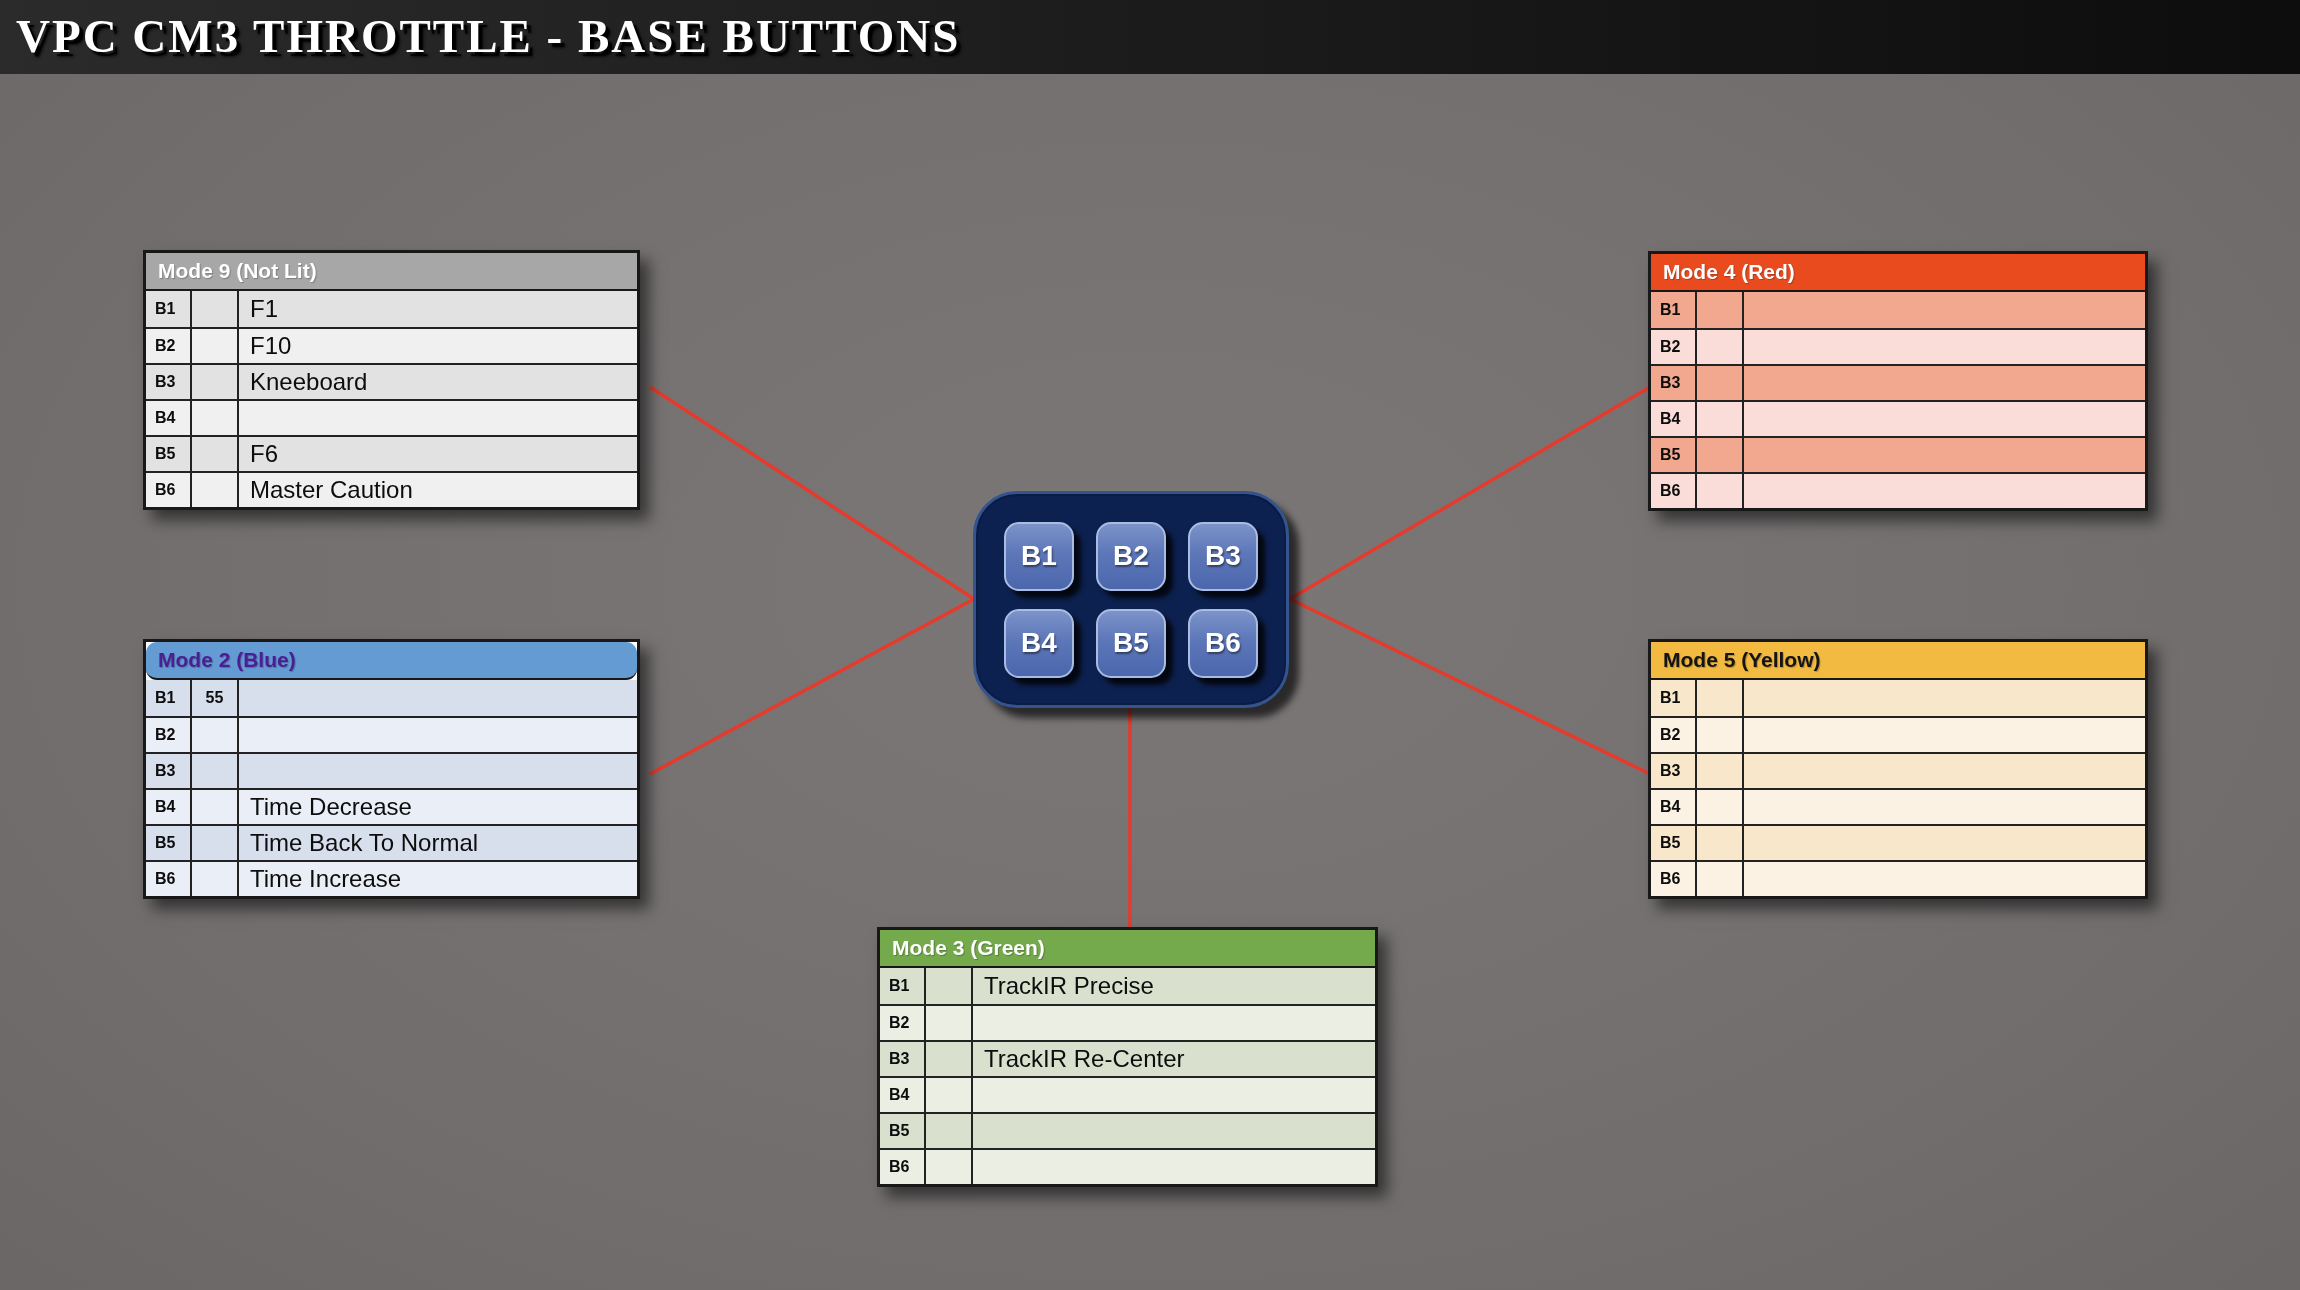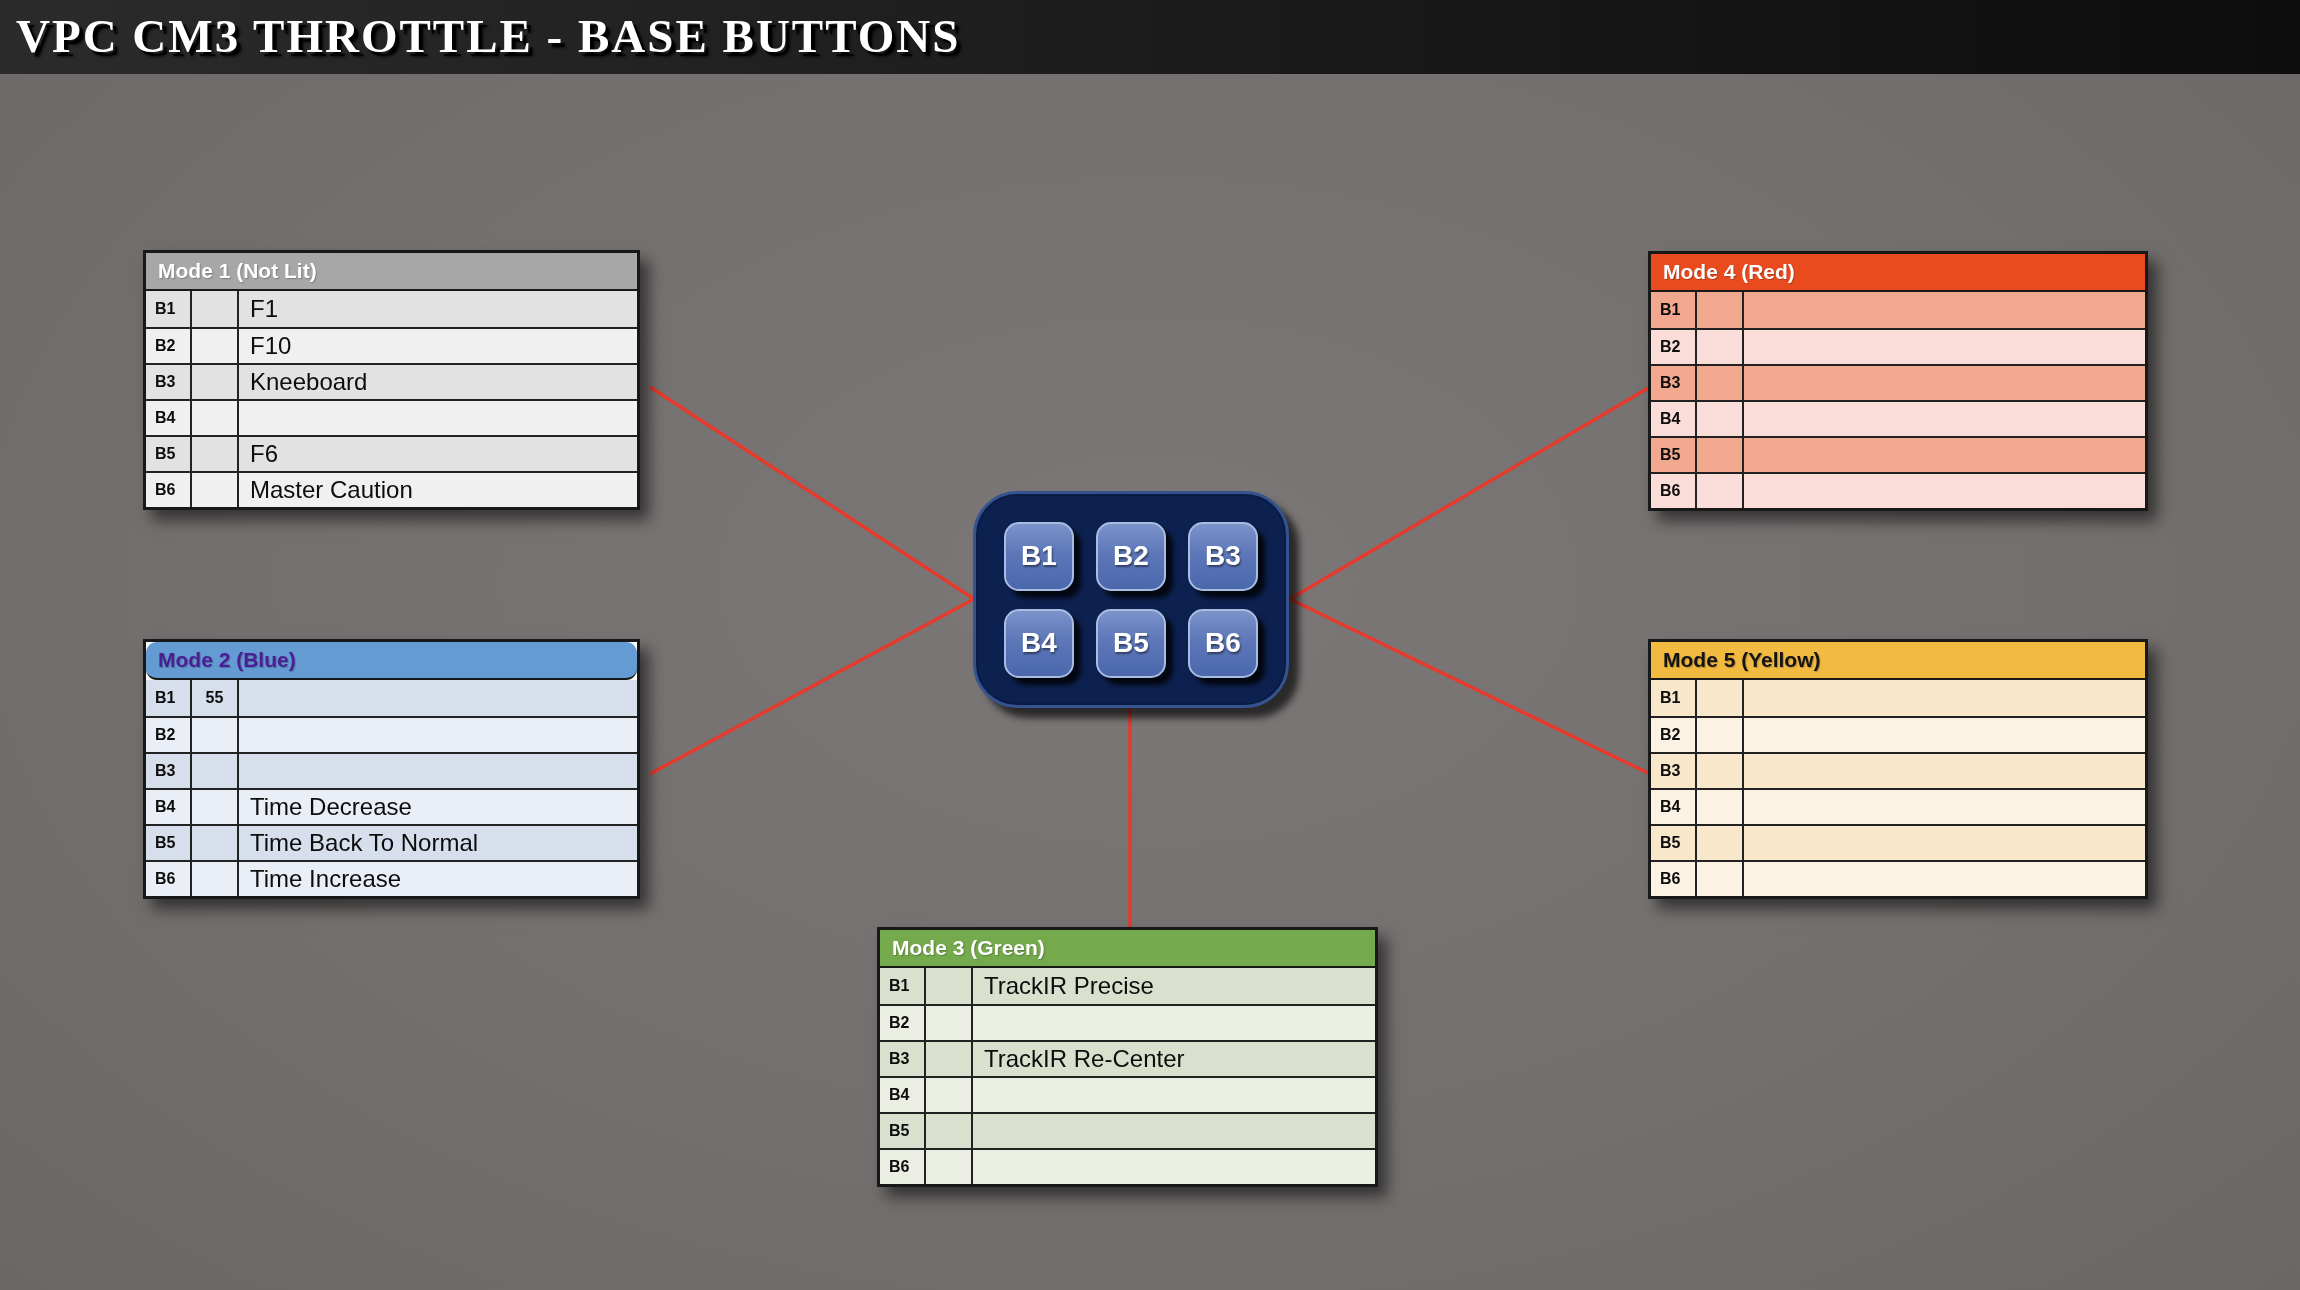--- a/index.html
+++ b/index.html
@@ -93,21 +93,21 @@
 
   <svg class="connectors" viewBox="0 0 2300 1290" xmlns="http://www.w3.org/2000/svg">
     <line class="connector" x1="974" y1="599" x2="650" y2="387" stroke-width="3.5" stroke="#e63a2c"></line>
     <line class="connector" x1="974" y1="599" x2="650" y2="774" stroke-width="3.5" stroke="#e63a2c"></line>
     <line class="connector" x1="1290" y1="599" x2="1650" y2="387" stroke-width="3.5" stroke="#e63a2c"></line>
     <line class="connector" x1="1290" y1="599" x2="1650" y2="774" stroke-width="3.5" stroke="#e63a2c"></line>
     <line class="connector" x1="1130" y1="704" x2="1130" y2="929" stroke-width="3.5" stroke="#e63a2c"></line>
   </svg>
 
   <div class="mode-table" id="table-mode1">
-    <div class="mode-header" style="background: rgb(167, 167, 167); color: rgb(255, 255, 255);">Mode 1 (Not Lit)</div>
+    <div class="mode-header" style="background: rgb(167, 167, 167); color: rgb(255, 255, 255);">Mode 9 (Not Lit)</div>
     <div class="mode-rows">
         <div class="mode-row" style="background: rgb(226, 226, 226);">
           <div class="cell cell-btn">B1</div>
           <div class="cell cell-mid"></div>
           <div class="cell cell-action">F1</div>
         </div>
         <div class="mode-row" style="background: rgb(240, 240, 240);">
           <div class="cell cell-btn">B2</div>
           <div class="cell cell-mid"></div>
           <div class="cell cell-action">F10</div>

